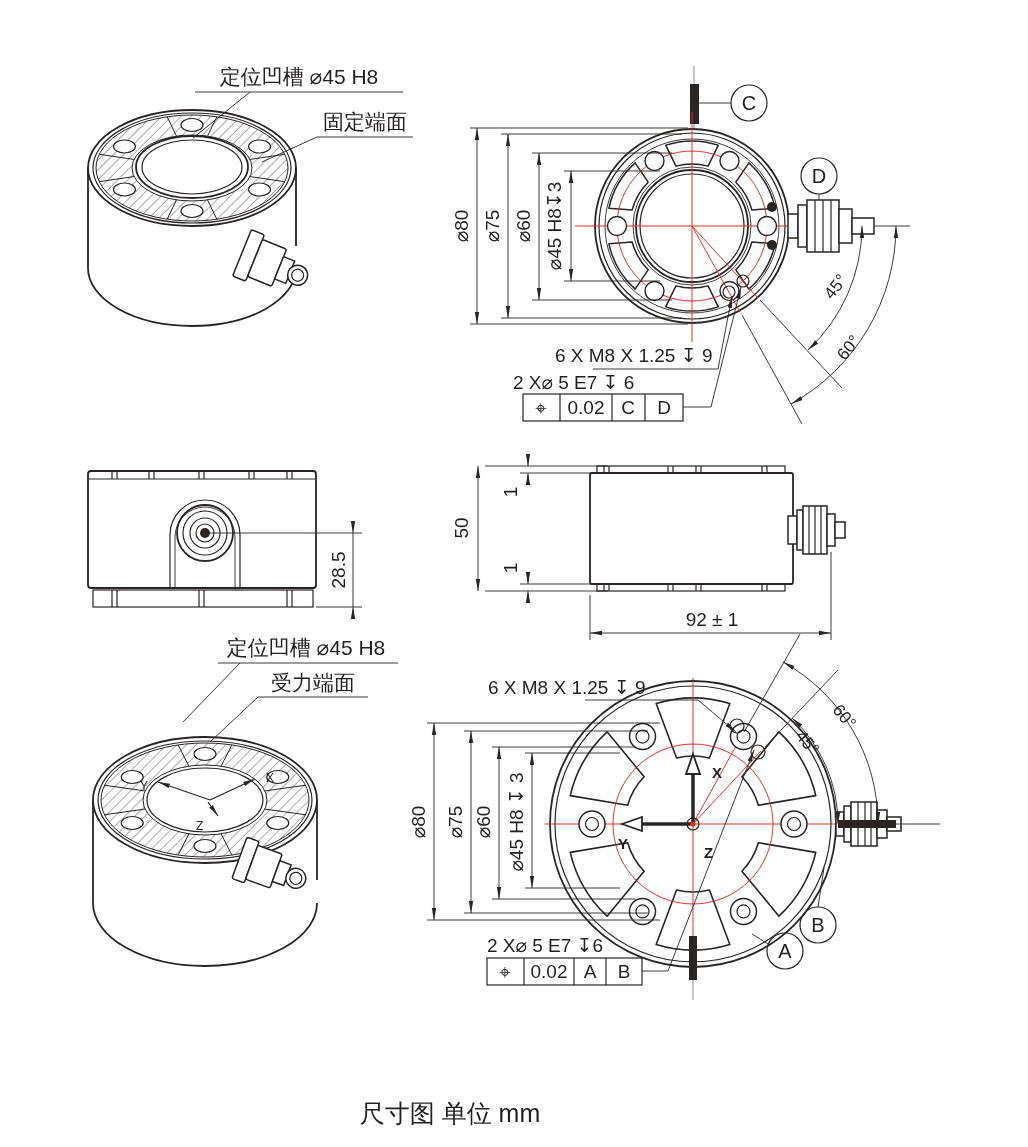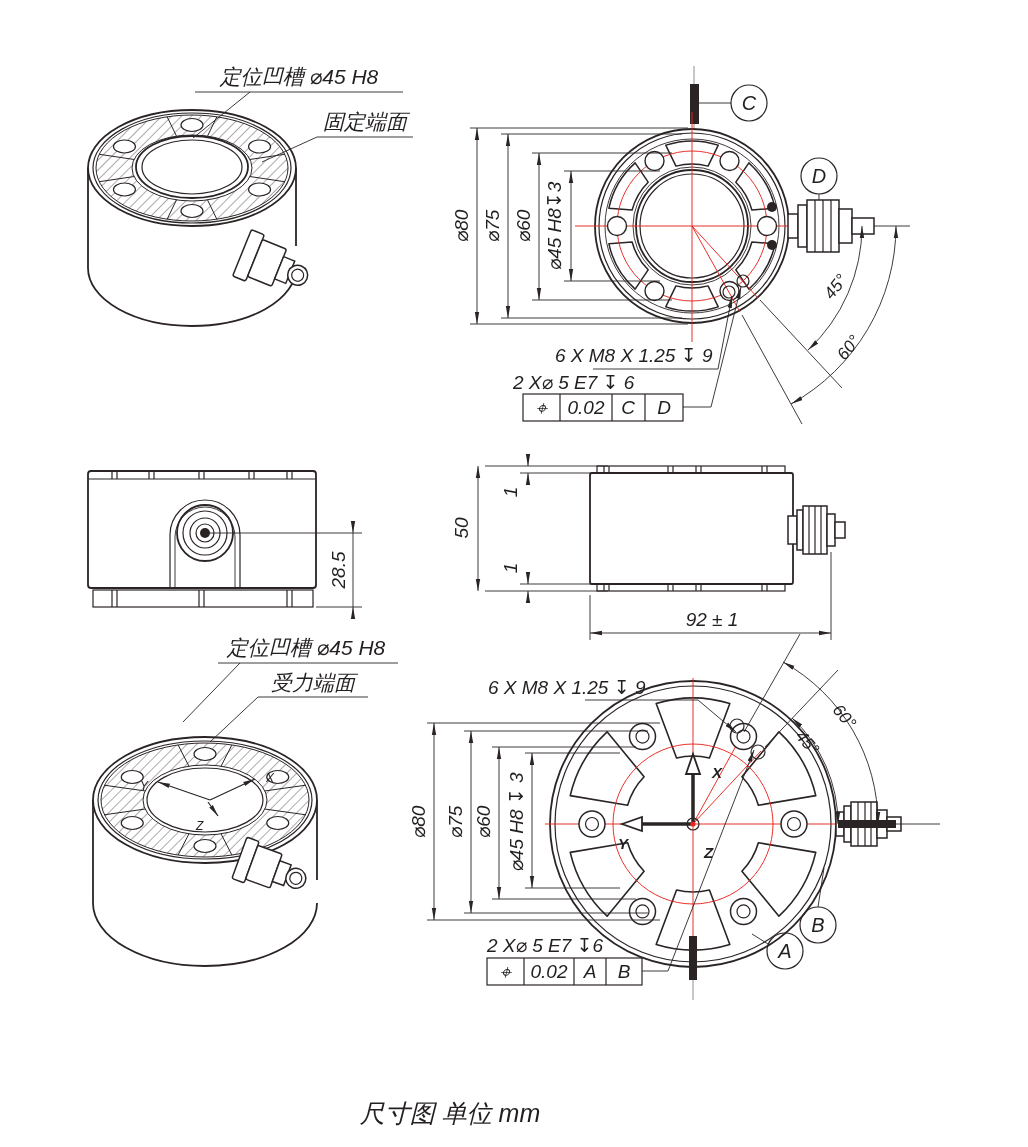--- a/index.html
+++ b/index.html
@@ -1,16 +1,16 @@
 <!DOCTYPE html>
 <html><head>
 <meta charset="utf-8">
 <style>
   html,body{margin:0;padding:0;background:#fff;}
-  .canvas{position:relative;width:1028px;height:1147px;background:#ffffff;overflow:hidden;font-style:italic;}
+  .canvas{position:relative;width:1028px;height:1147px;background:#ffffff;overflow:hidden;}
   svg{position:absolute;left:0;top:0;}
   text{font-family:"Liberation Sans","DejaVu Sans",sans-serif;fill:#231f20;}
   .ln{stroke:#2b2425;stroke-width:1.8;fill:none;}
   .ln2{stroke:#2b2425;stroke-width:1.2;fill:none;}
   .ln3{stroke:#2b2425;stroke-width:1.5;fill:#fff;}
   .thin{stroke:#2b2425;stroke-width:0.9;fill:none;}
   .red{stroke:#e8261f;stroke-width:0.95;fill:none;}
   .gray{stroke:#8f8f8f;stroke-width:1;fill:none;}
   .t21{font-size:21px;} .t19{font-size:19px;} .t17{font-size:17px;}
   .t20{font-size:20px;} .t25{font-size:25px;} .t12{font-size:12px;}

